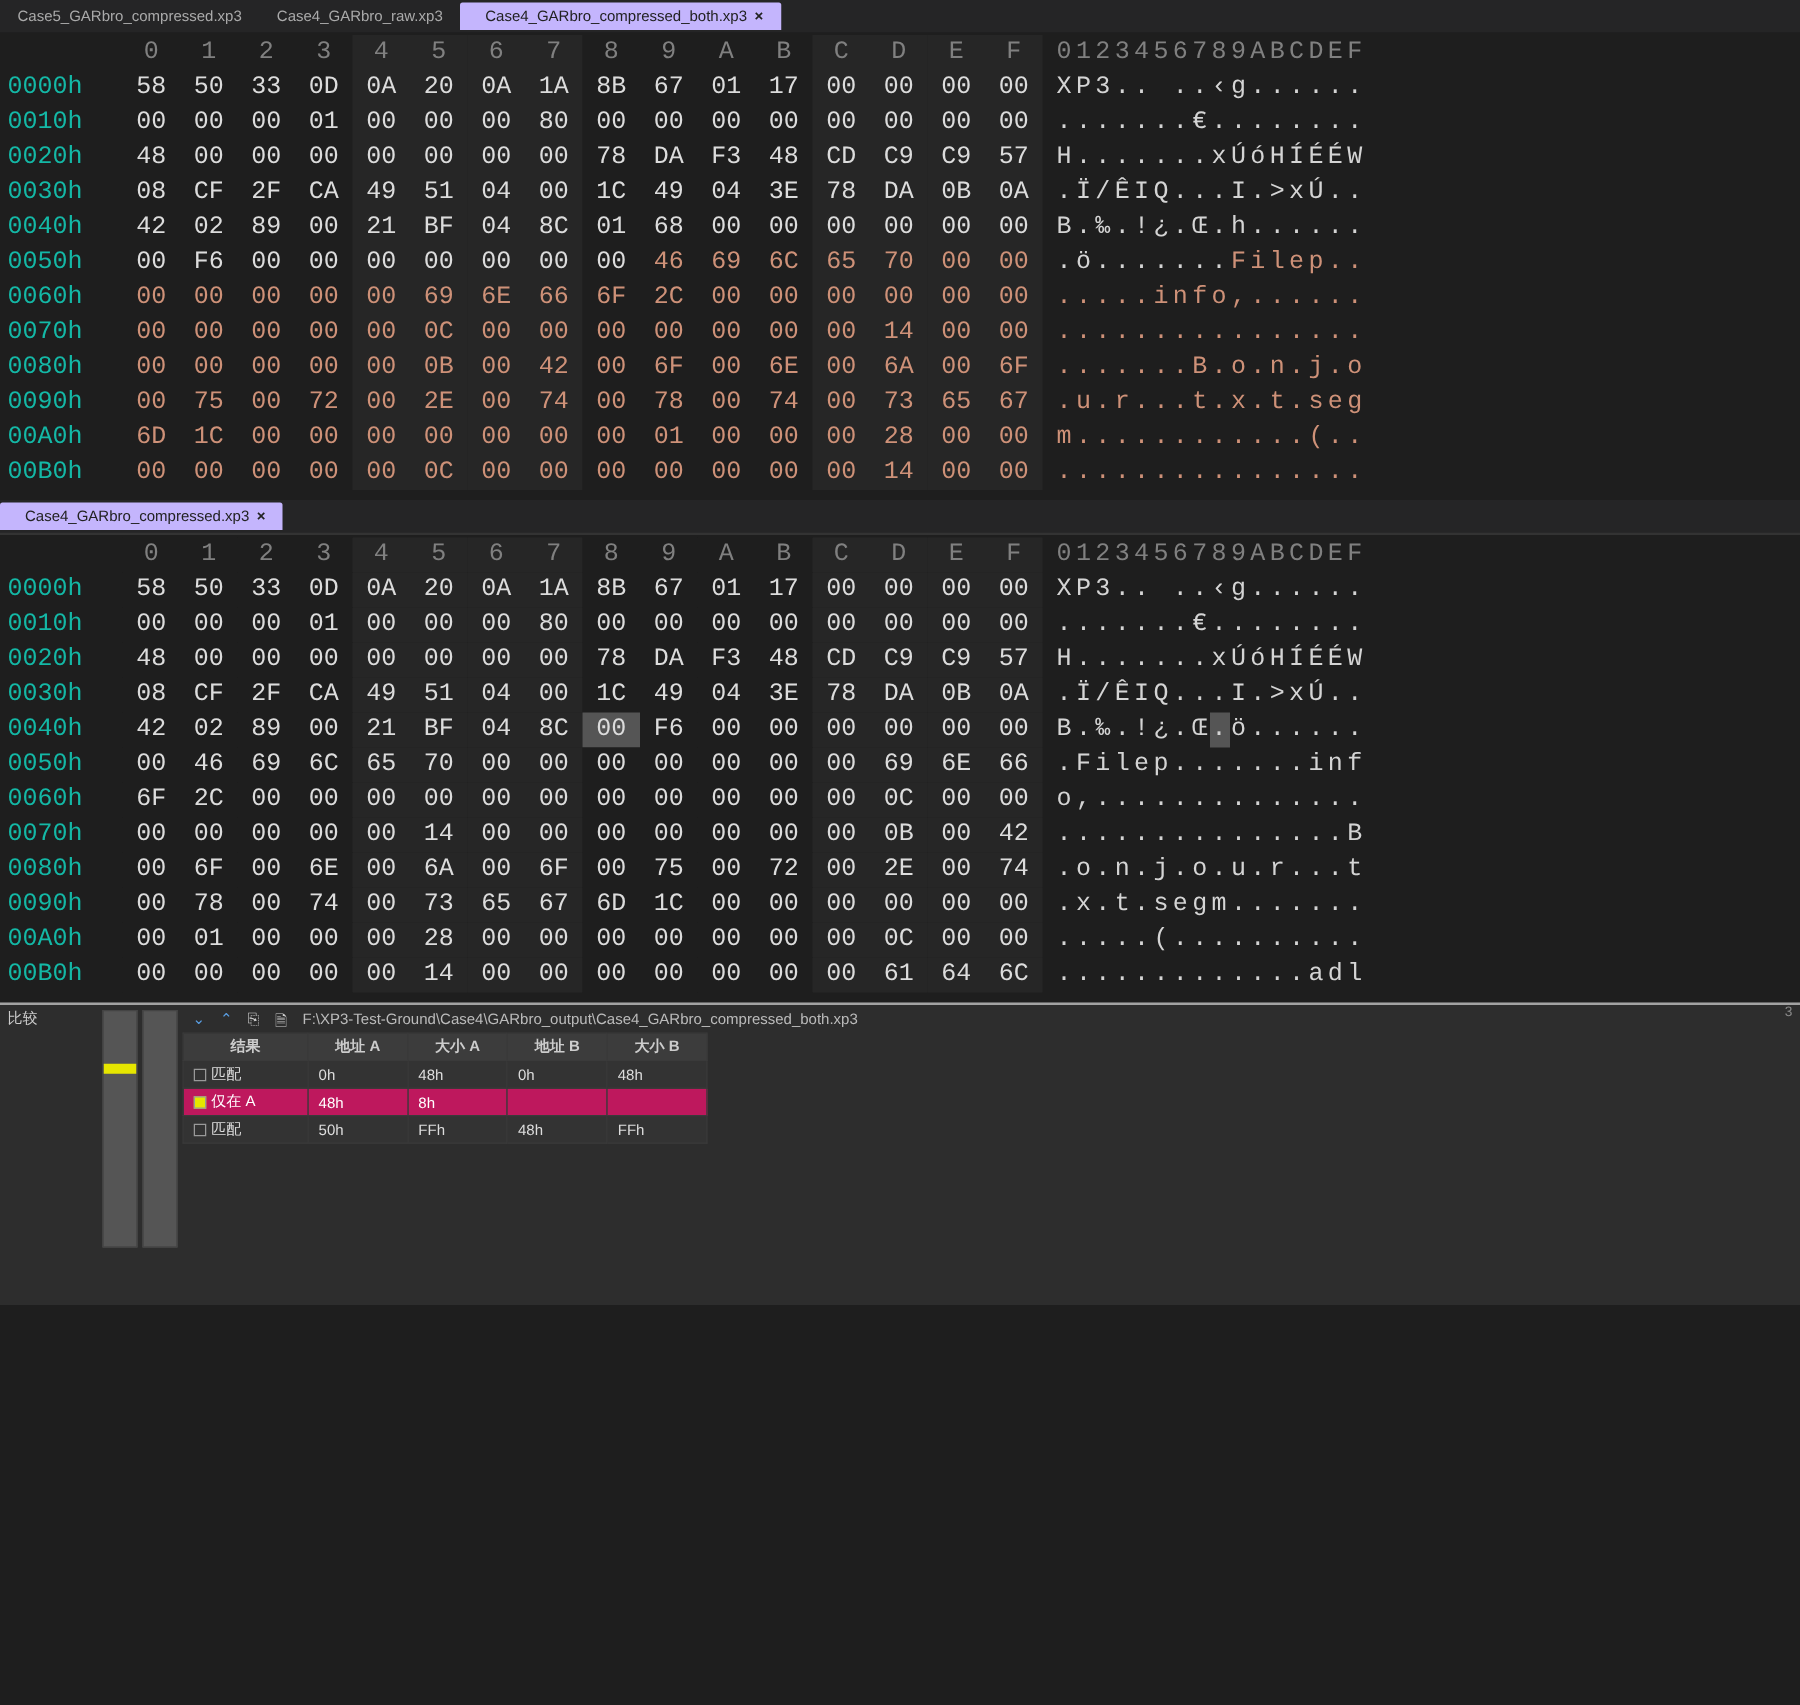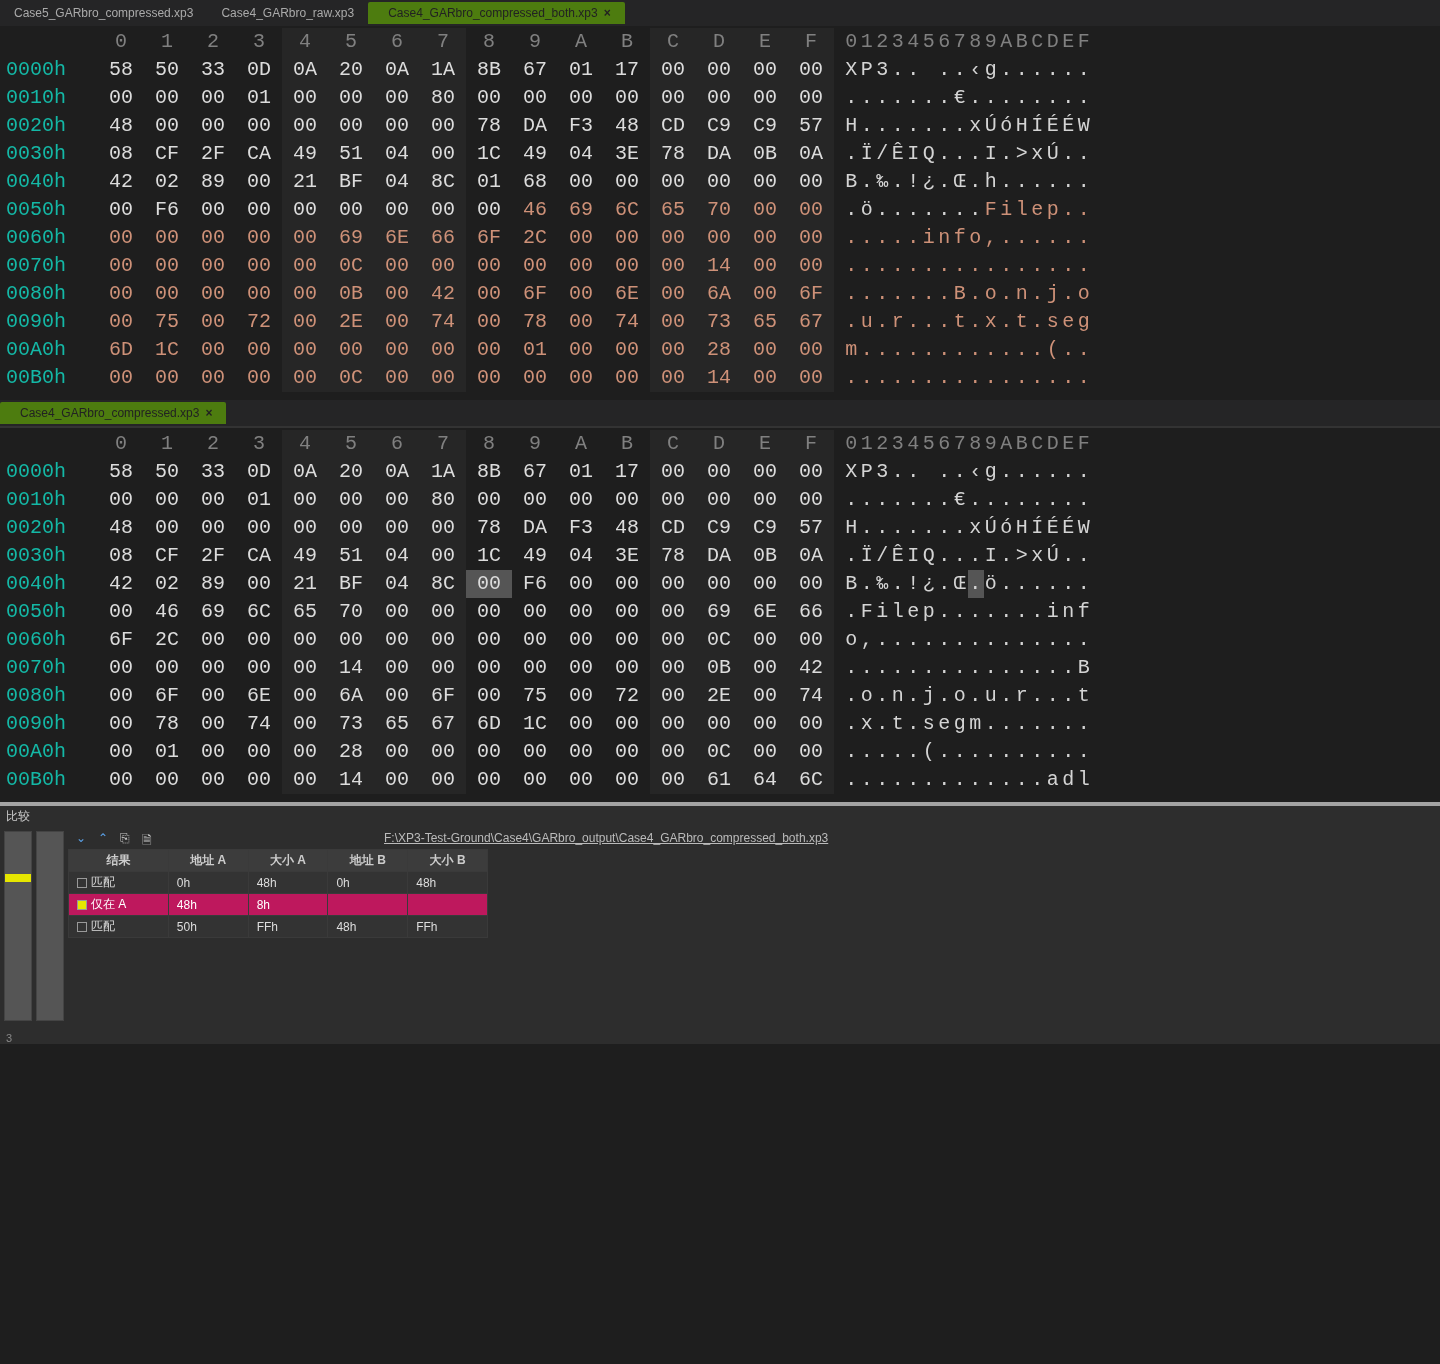--- a/index.html
+++ b/index.html
@@ -22,21 +22,21 @@
   }
   .tab {
     padding: 4px 14px;
     color: #aaa;
     cursor: pointer;
     display: flex;
     align-items: center;
     gap: 6px;
   }
   .tab.active {
-    background: #4d7c0f;
+    background: #c4b5fd;
     color: #222;
     border-radius: 2px 2px 0 0;
     padding-left: 20px;
   }
   .tab .close { font-weight: bold; }
   .hexpane {
     background: #1e1e1e;
     padding: 2px 6px 8px 6px;
   }
   .hexpane.second { border-top: 2px solid #333; }
@@ -61,26 +61,27 @@
     margin-left: 10px;
     letter-spacing: 1px;
     display: flex;
   }
   .achar { width: 15.5px; text-align: center; }
   .hl-orange { color: #ce9178 !important; }
   .hl-graybox { background: #555 !important; }
 
   .compare-panel {
     background: #2d2d2d;
-    border-top: 4px solid #a3a3a3;
+    border-top: 2px solid #a3a3a3;
     font-family: "Segoe UI", Arial, sans-serif;
     font-size: 12px;
     height: 242px;
     display: flex;
-    flex-direction: column;
+    flex-direction: row;
+    gap: 42px;
   }
   .compare-title { padding: 2px 6px; color: #ccc; }
   .compare-body { display: flex; flex: 1; }
   .minimap {
     display: flex;
     gap: 4px;
     padding: 4px;
   }
   .minimap-col {
     width: 28px;
@@ -97,21 +98,21 @@
   }
   .compare-right { flex: 1; display: flex; flex-direction: column; }
   .toolbar-row {
     display: flex;
     align-items: center;
     gap: 8px;
     padding: 4px 8px;
     color: #bbb;
   }
   .toolbar-row .icon { width:14px; height:14px; display:inline-block; }
-  .filepath { margin-left: 220px; color: #bbb; text-decoration: underline; }
+  .filepath { color: #bbb; }
   table.cmp {
     border-collapse: collapse;
     font-size: 12px;
     color: #ddd;
     width: 420px;
   }
   table.cmp th, table.cmp td {
     border: 1px solid #3a3a3a;
     padding: 2px 8px;
     text-align: left;

